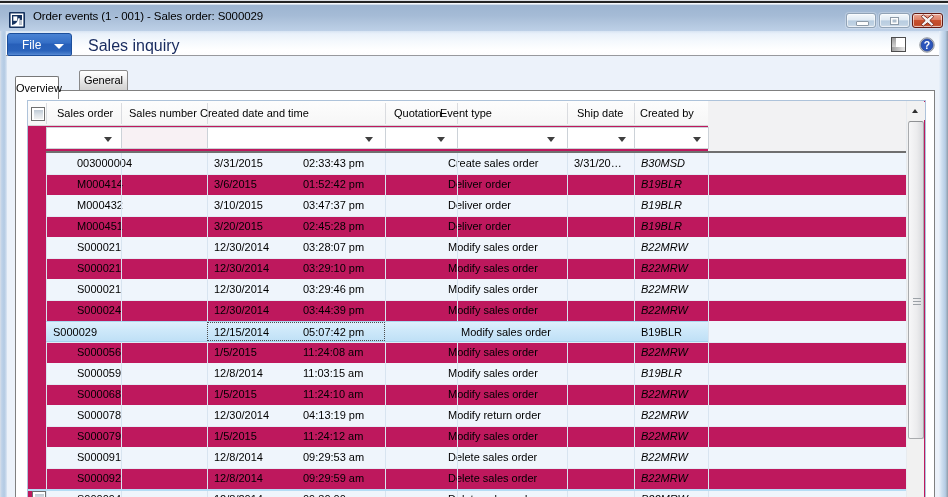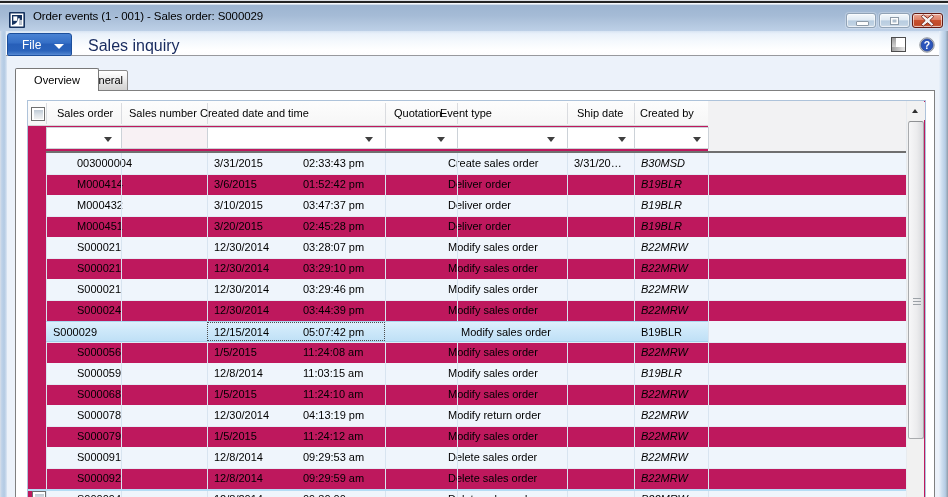--- a/index.html
+++ b/index.html
@@ -25,21 +25,21 @@
   #filebtn{left:7px;top:33px;width:65px;height:23px;border:1px solid #1c4f9c;border-radius:3px 3px 2px 2px;box-sizing:border-box;background:linear-gradient(180deg,#4b83d3 0%,#3670c7 40%,#275fb9 50%,#2a63bb 80%,#447ac9 93%,#5a8cd6 100%);}
   #filebtn span{position:absolute;left:14px;top:4px;color:#fff;font-size:12px;}
   #filearrow{position:absolute;left:46px;top:10px;width:0;height:0;border-left:5px solid transparent;border-right:5px solid transparent;border-top:5px solid #fff;}
   #salesinq{left:88px;top:37px;font-size:16px;color:#172a5e;}
   
   #paneicon{left:891px;top:37px;width:15px;height:15px;border:1px solid #4c4c4c;box-sizing:border-box;background:#fff;}
   #paneicon .l{position:absolute;left:0;top:0;width:4px;height:13px;background:linear-gradient(180deg,#9e9e9e,#e8e8e8);}
   #paneicon .b{position:absolute;left:0;top:9px;width:13px;height:4px;background:linear-gradient(90deg,#9e9e9e,#e8e8e8);}
   
   #tabGeneral{left:79px;top:70px;width:49px;height:20.5px;border:1px solid #898989;border-radius:2px 2px 0 0;box-sizing:border-box;background:linear-gradient(180deg,#ffffff 0%,#f0f0f0 40%,#dcdcdc 75%,#d2d2d2 100%);font-size:11px;text-align:center;line-height:19px;color:#000;}
-  #tabOverview{left:15px;top:68px;width:84px;height:23px;border:1px solid #787878;border-bottom:none;border-radius:2px 2px 0 0;box-sizing:border-box;background:#ffffff;font-size:11px;text-align:center;line-height:23px;color:#000;z-index:5;}
+  #tabOverview{left:15px;top:76px;width:44px;height:23px;border:1px solid #787878;border-bottom:none;border-radius:2px 2px 0 0;box-sizing:border-box;background:#ffffff;font-size:11px;text-align:center;line-height:23px;color:#000;z-index:5;}
   
   #panel{left:15px;top:89.5px;width:920px;height:407.5px;background:#ffffff;border:1px solid #808080;border-bottom:none;box-sizing:border-box;}
   
   #grid{left:27px;top:100px;width:898.5px;height:397px;border:1px solid #aec3da;border-bottom:none;box-sizing:border-box;background:#be185d;}
   
   .gabs{position:absolute;}
   #ghead{left:0;top:0;width:680px;height:25px;background:linear-gradient(180deg,#fdfdfd,#f6f6f6);}
   #gheadempty{left:680px;top:0;width:198px;height:50px;background:#f2f2f3;}
   .hsep{top:2px;width:1px;height:21px;background:#dadce0;}
   .htxt{top:6px;font-size:11px;color:#000;}

